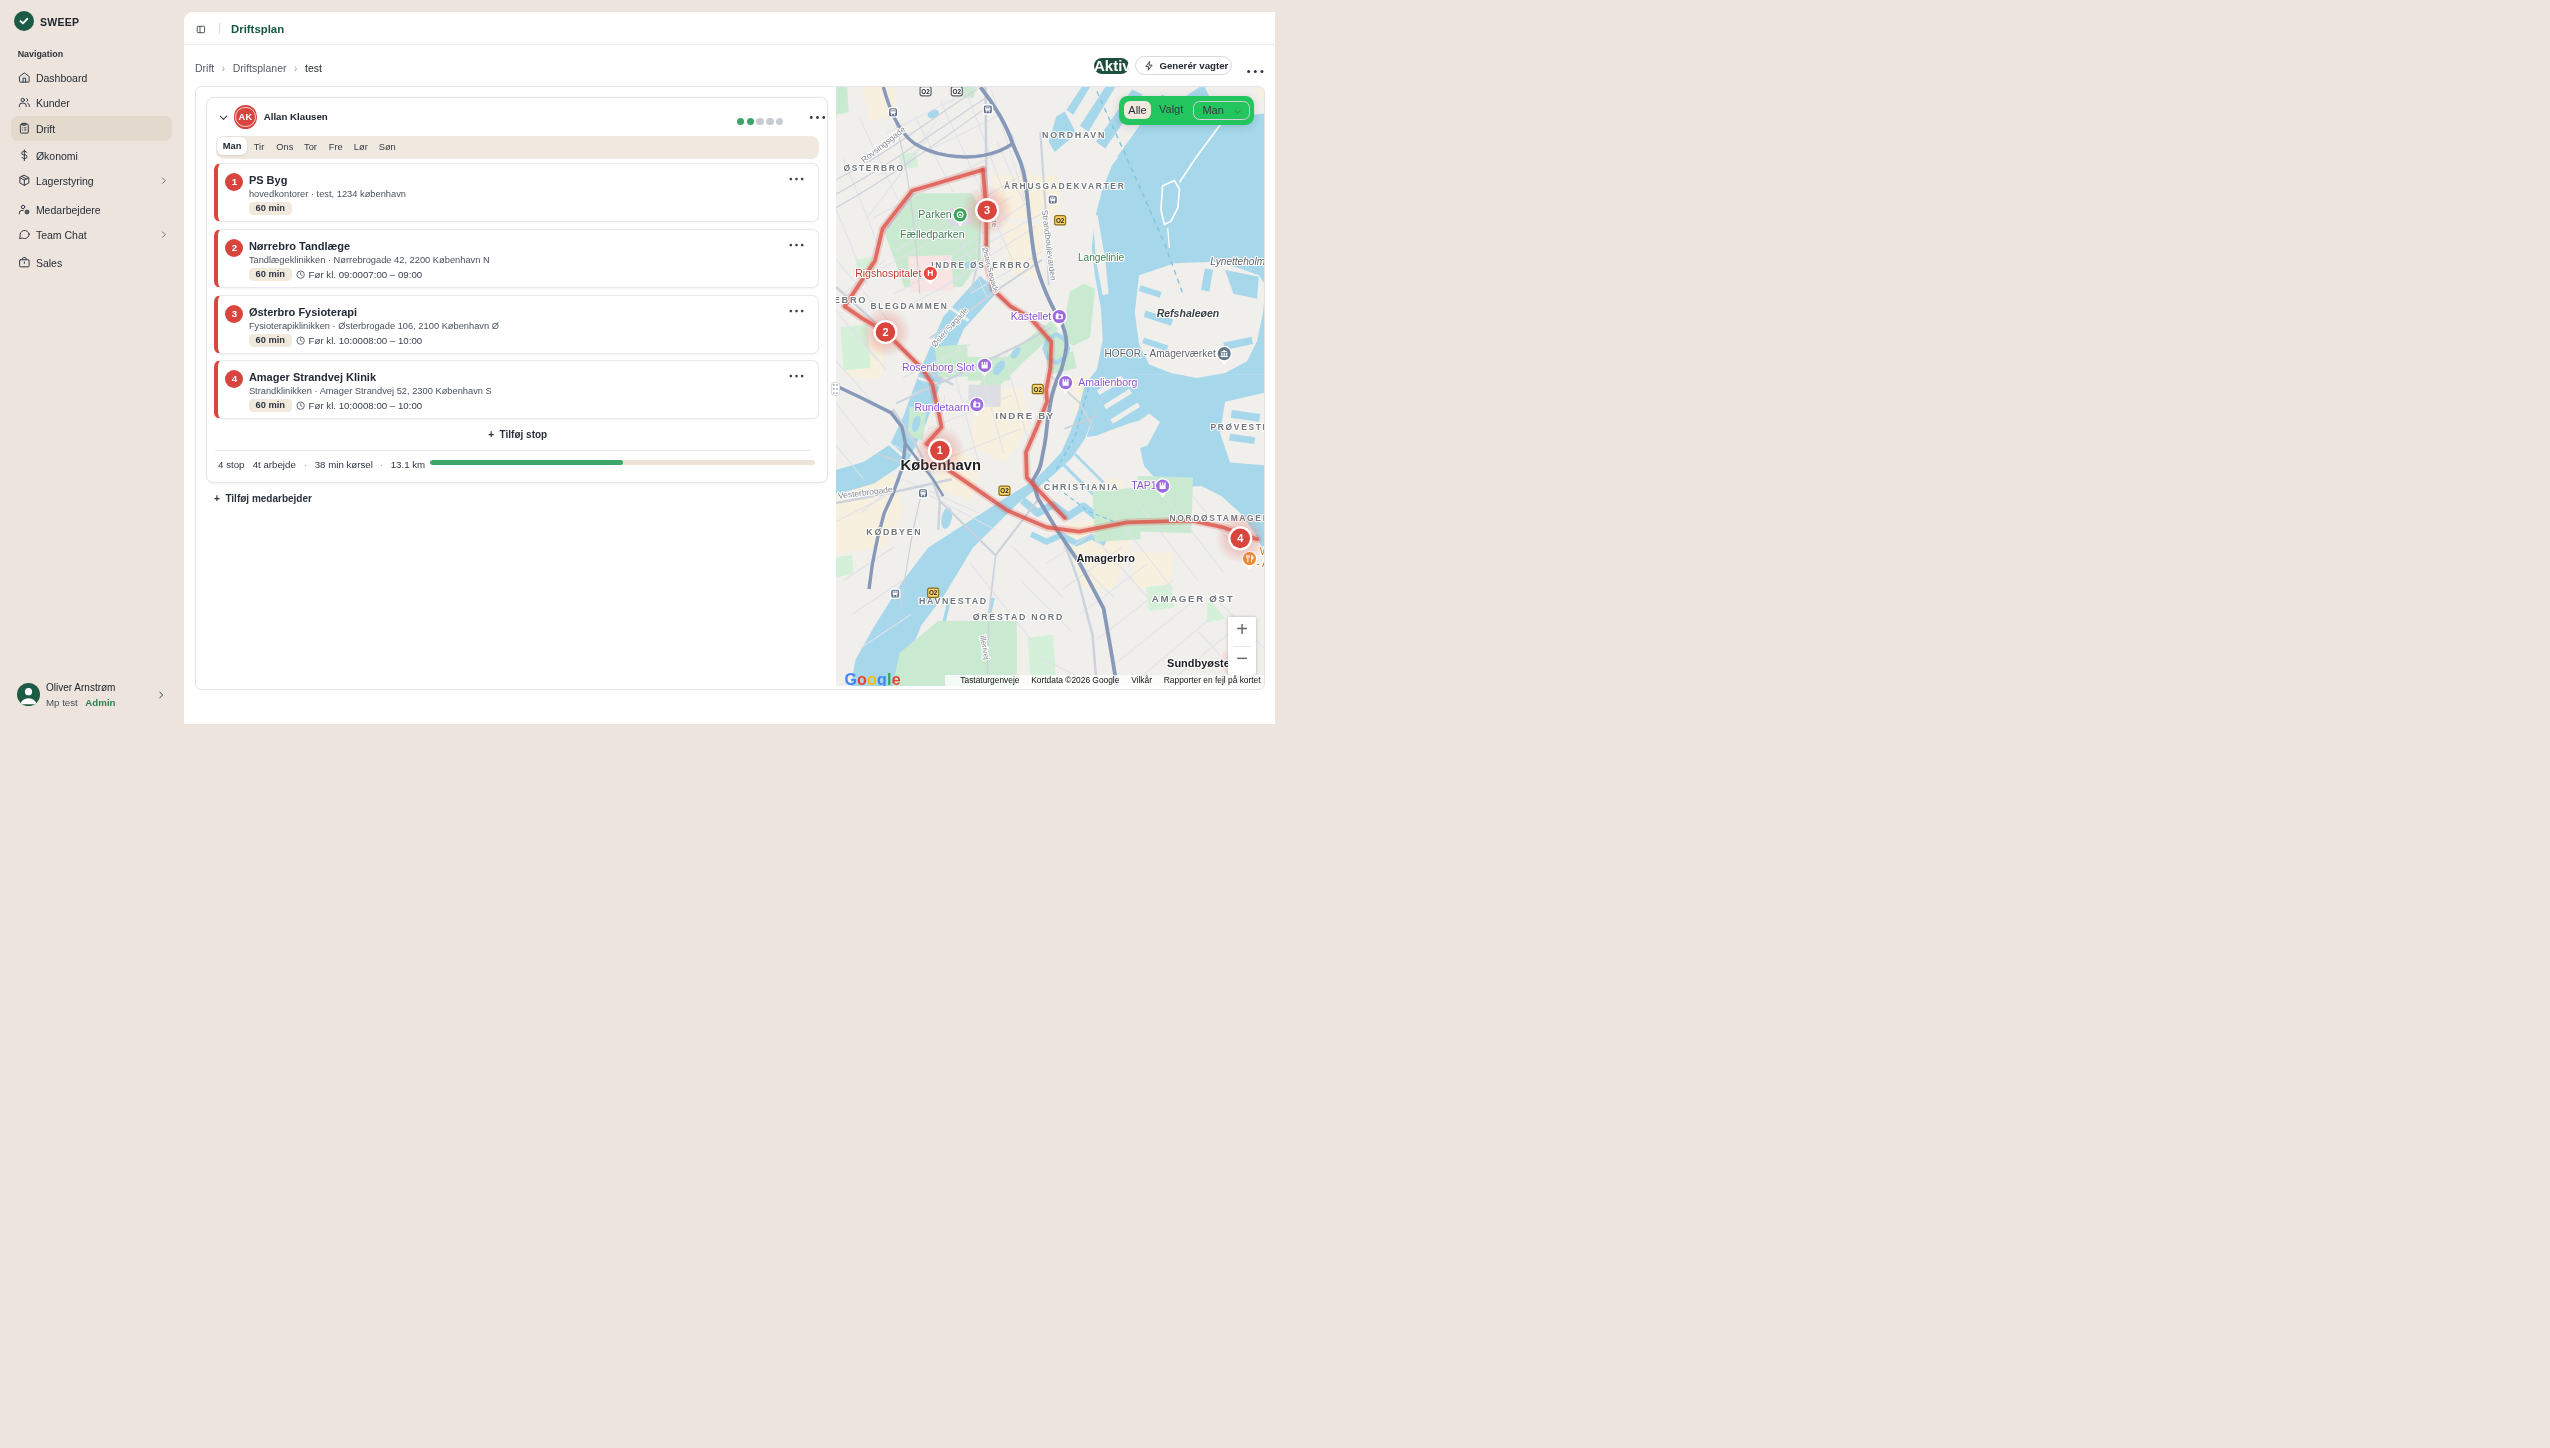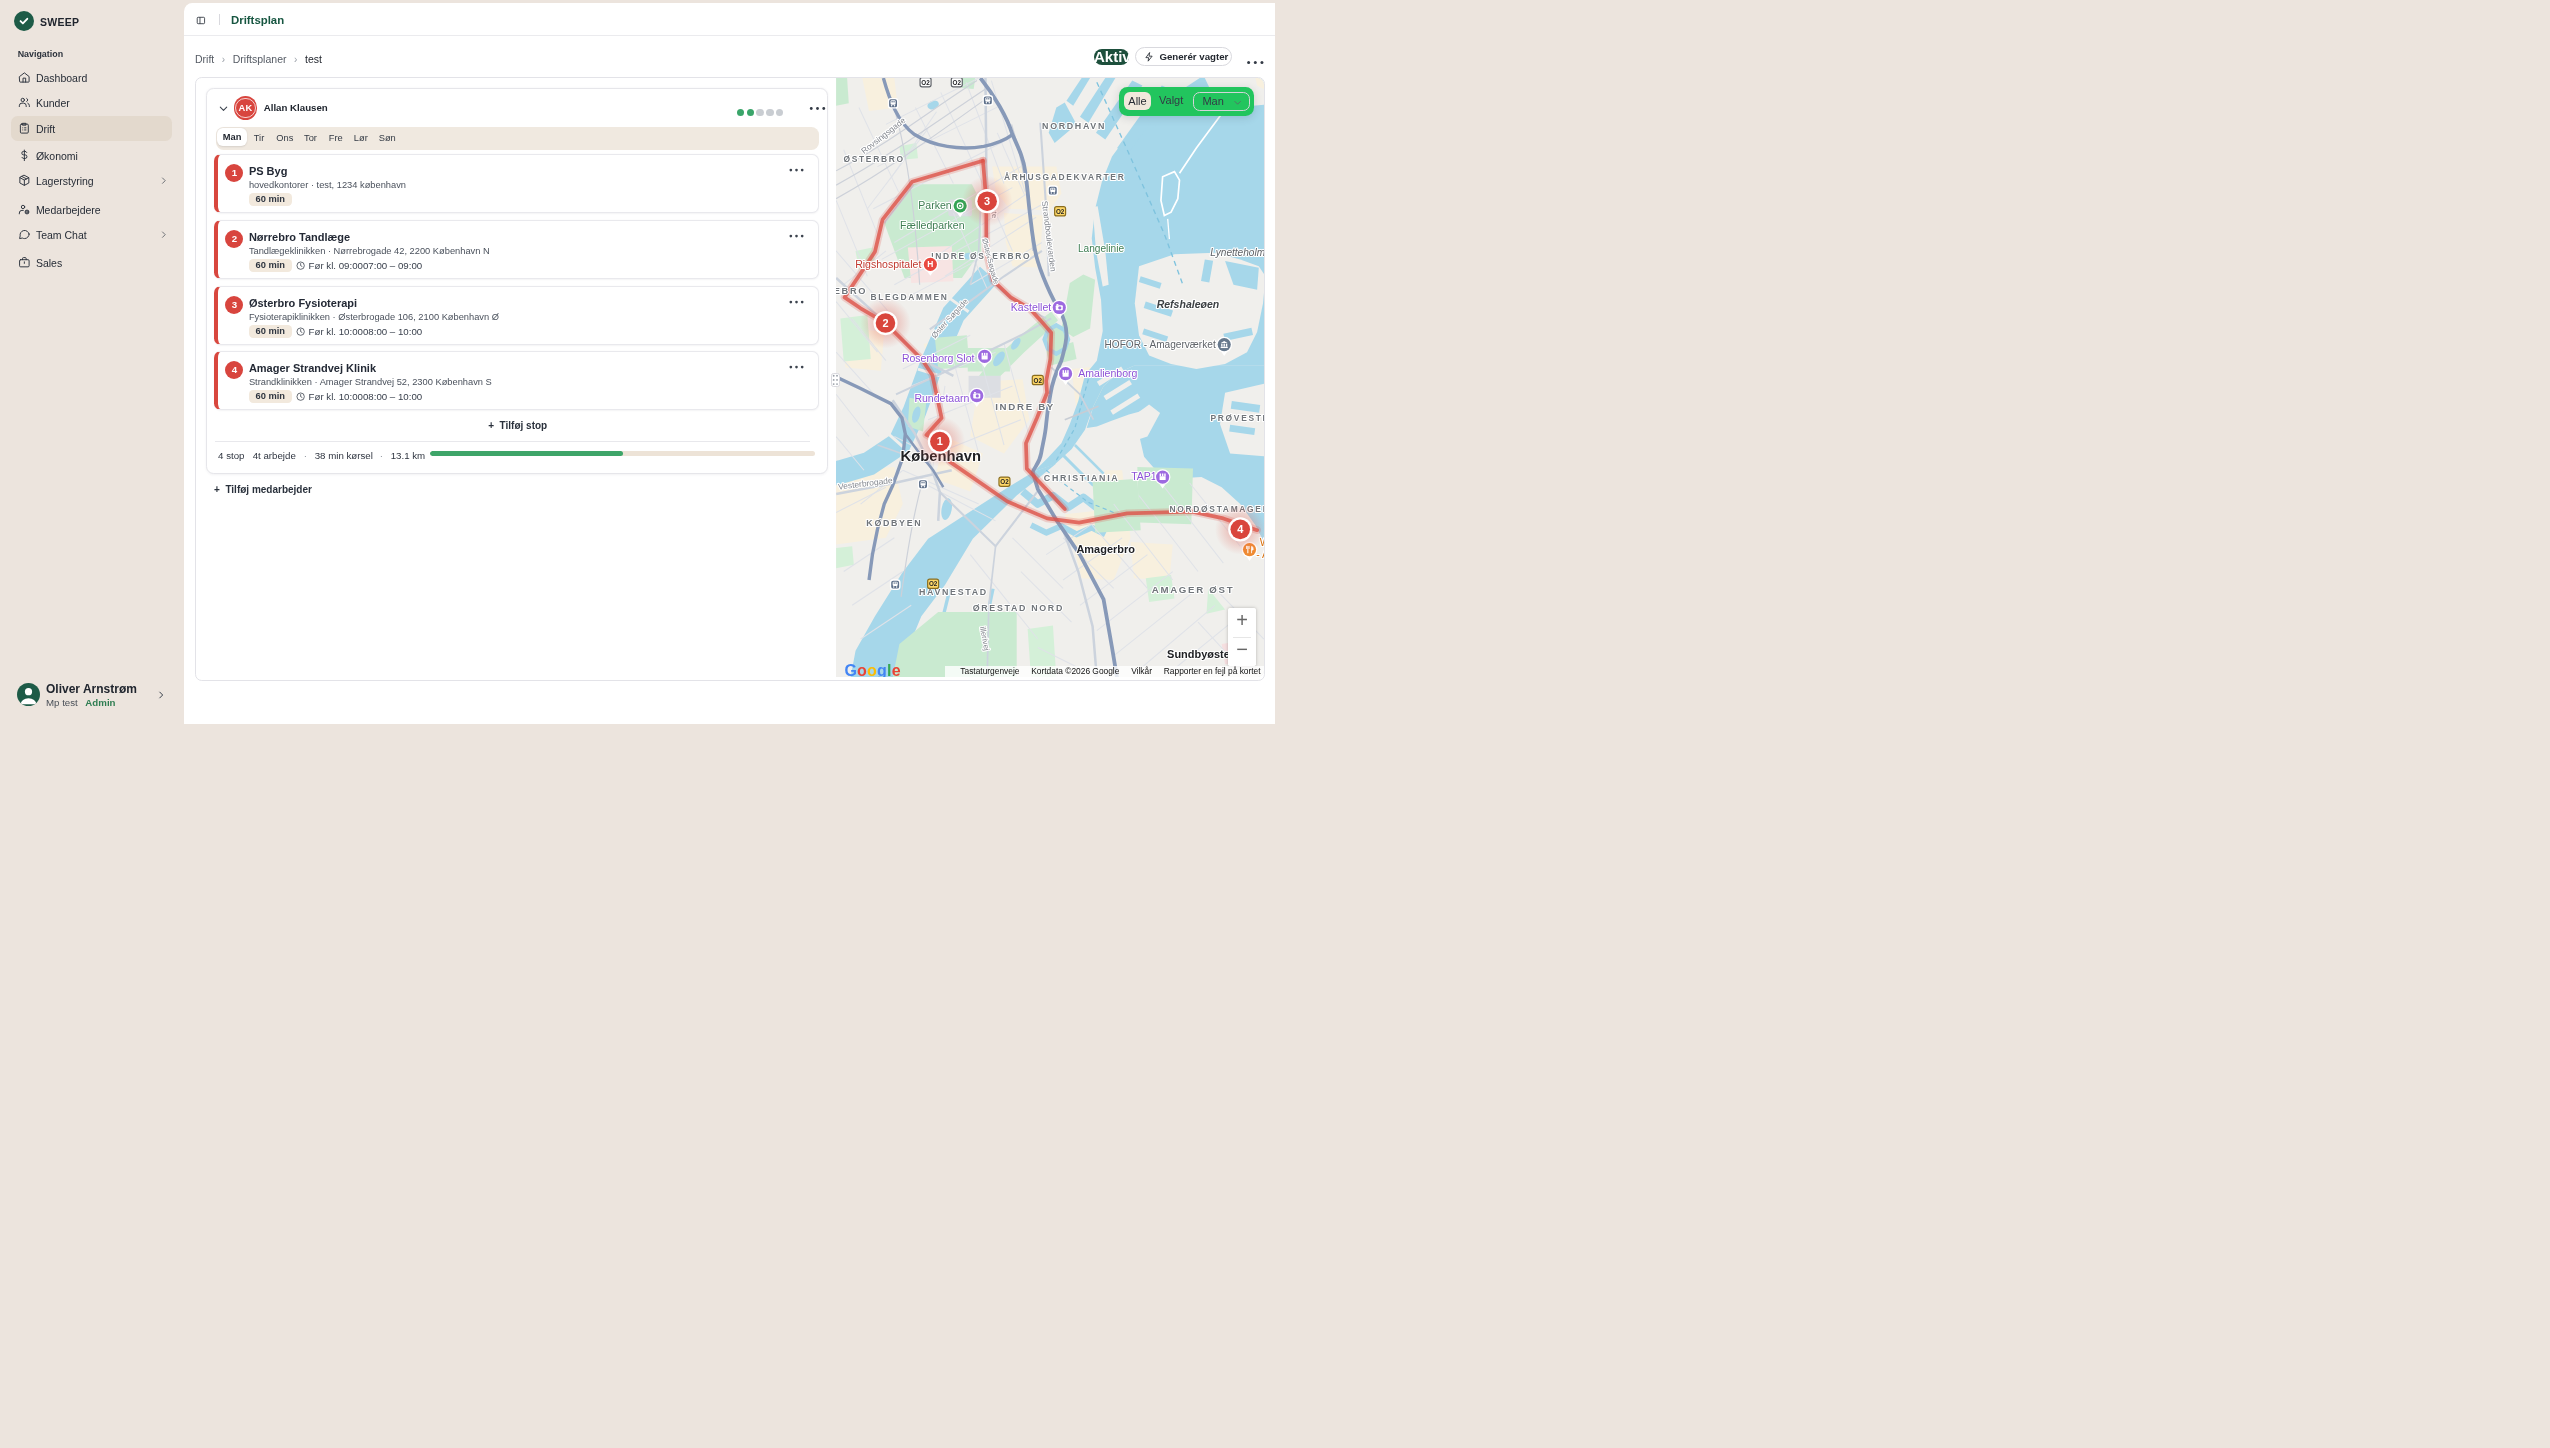--- a/index.html
+++ b/index.html
@@ -13,26 +13,26 @@
 .logo-text { position:absolute; left:40px; top:15.6px; font-size:10.5px; font-weight:bold; color:#20252e; letter-spacing:0.3px; }
 .nav-label { position:absolute; left:17.7px; top:49px; font-size:8.9px; font-weight:bold; color:#2c323c; }
 .nav-item { position:absolute; left:11.4px; width:161px; height:25px; border-radius:6.7px; display:flex; align-items:center; color:#262c36; font-size:10.5px; }
 .nav-item svg { margin-left:6.3px; flex:0 0 auto; width:12.7px; height:12.7px; }
 .nav-item span { margin-left:5.5px; }
 .nav-item .chev { position:absolute; right:4.2px; width:9.3px; height:9.3px; }
 .nav-item.active { background:#e3d9cd; }
 
 #user { position:absolute; left:0; bottom:0; width:184px; height:59px; }
 .user-av { position:absolute; left:17px; top:17.7px; width:23px; height:23px; border-radius:50%; background:#1d5b47; overflow:hidden; }
-.user-name { position:absolute; left:46px; top:17px; font-size:12px; font-weight:bold; color:#20252e; }
+.user-name { position:absolute; left:46px; top:17px; font-size:10px; font-weight:normal; color:#20252e; }
 .user-sub { position:absolute; left:46px; top:32px; font-size:9.7px; color:#4a5058; }
 .user-sub b { color:#2e7d51; margin-left:7.6px; }
 
 
-#panel { position:absolute; left:184px; top:3px; width:1091px; height:928px; background:#fff; border-radius:8.4px 0 0 8.4px; }
+#panel { position:absolute; left:184px; top:12px; width:1091px; height:928px; background:#fff; border-radius:8.4px 0 0 8.4px; }
 #hdr { position:absolute; left:0; top:0; width:100%; height:33px; border-bottom:0.8px solid #ebebee; }
 .hdr-toggle { position:absolute; left:11px; top:12.2px; width:11.8px; height:11px; }
 .hdr-div { position:absolute; left:35px; top:11px; width:0.8px; height:11px; background:#d9d9de; }
 .hdr-title { position:absolute; left:47px; top:10.5px; font-size:11.4px; font-weight:bold; color:#175641; }
 
 
 #crumbs { position:absolute; left:11px; top:50px; font-size:10.5px; color:#555b64; }
 #crumbs .sep { color:#9ba1a9; margin:0 7.6px; font-size:10px; }
 #crumbs .cur { color:#23272f; }
 .btn-aktiv { position:absolute; left:910px; top:46px; width:35px; height:15.6px; background:#1d4f3c; border-radius:8px; color:#fff; font-size:15px; font-weight:bold; text-align:center; line-height:15.6px; }

